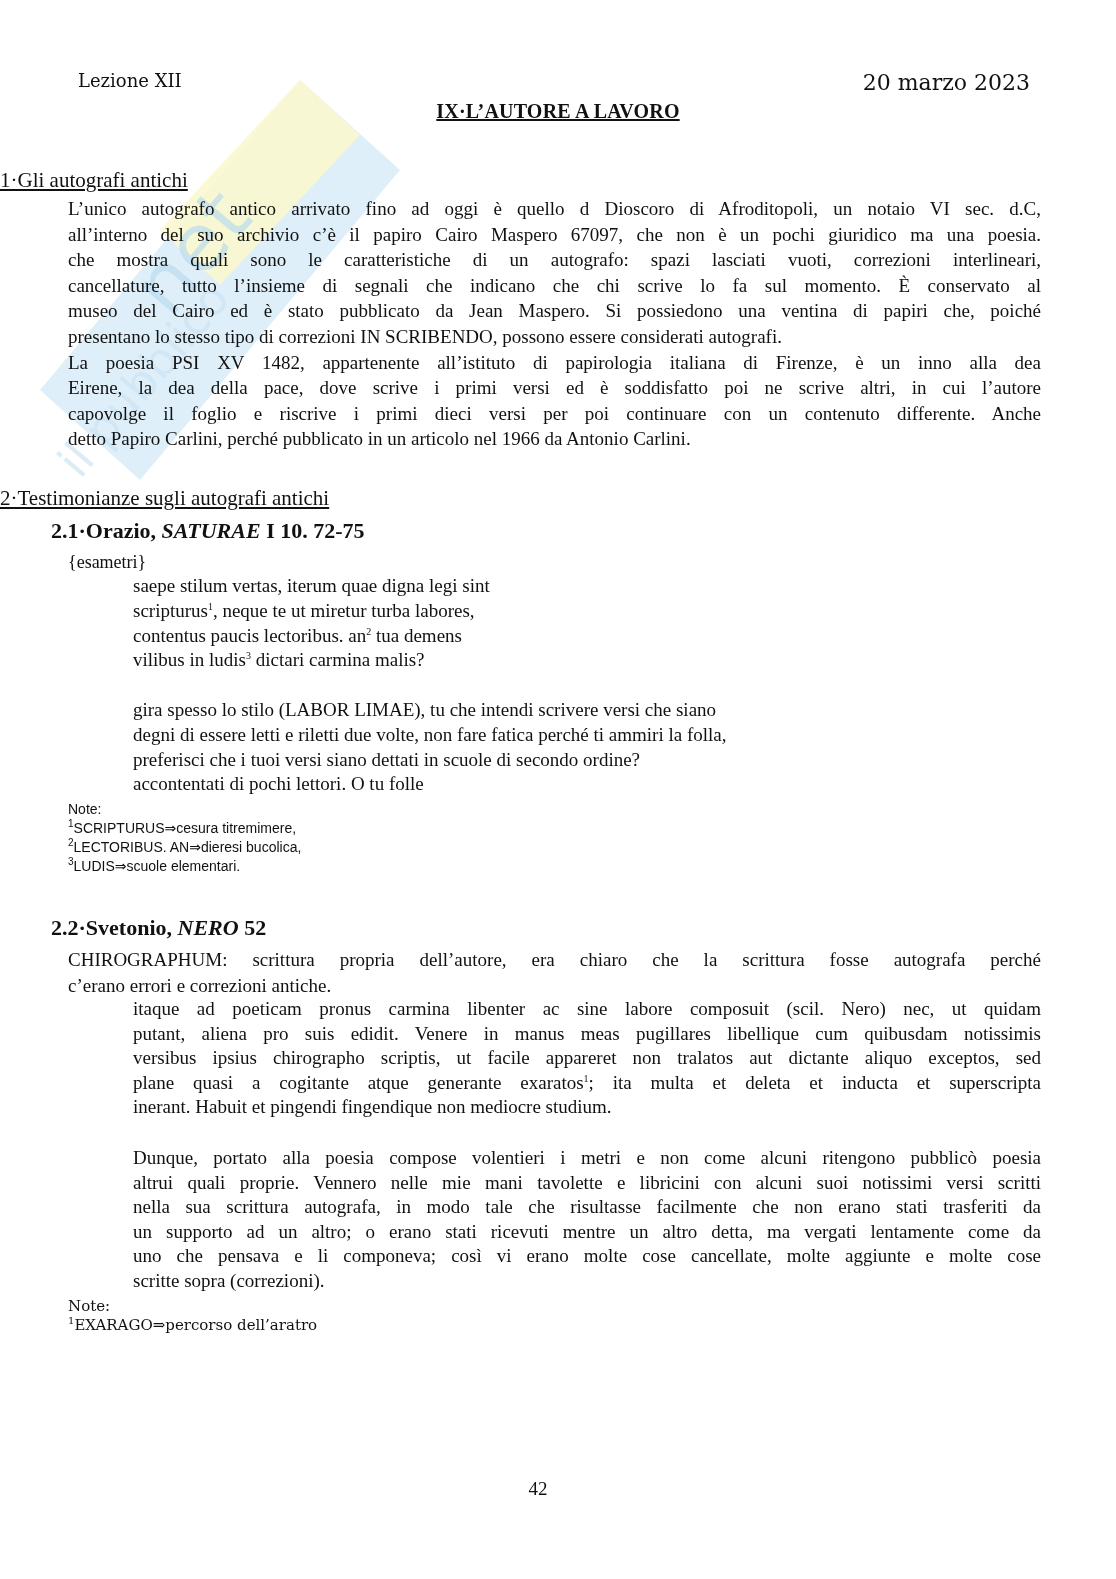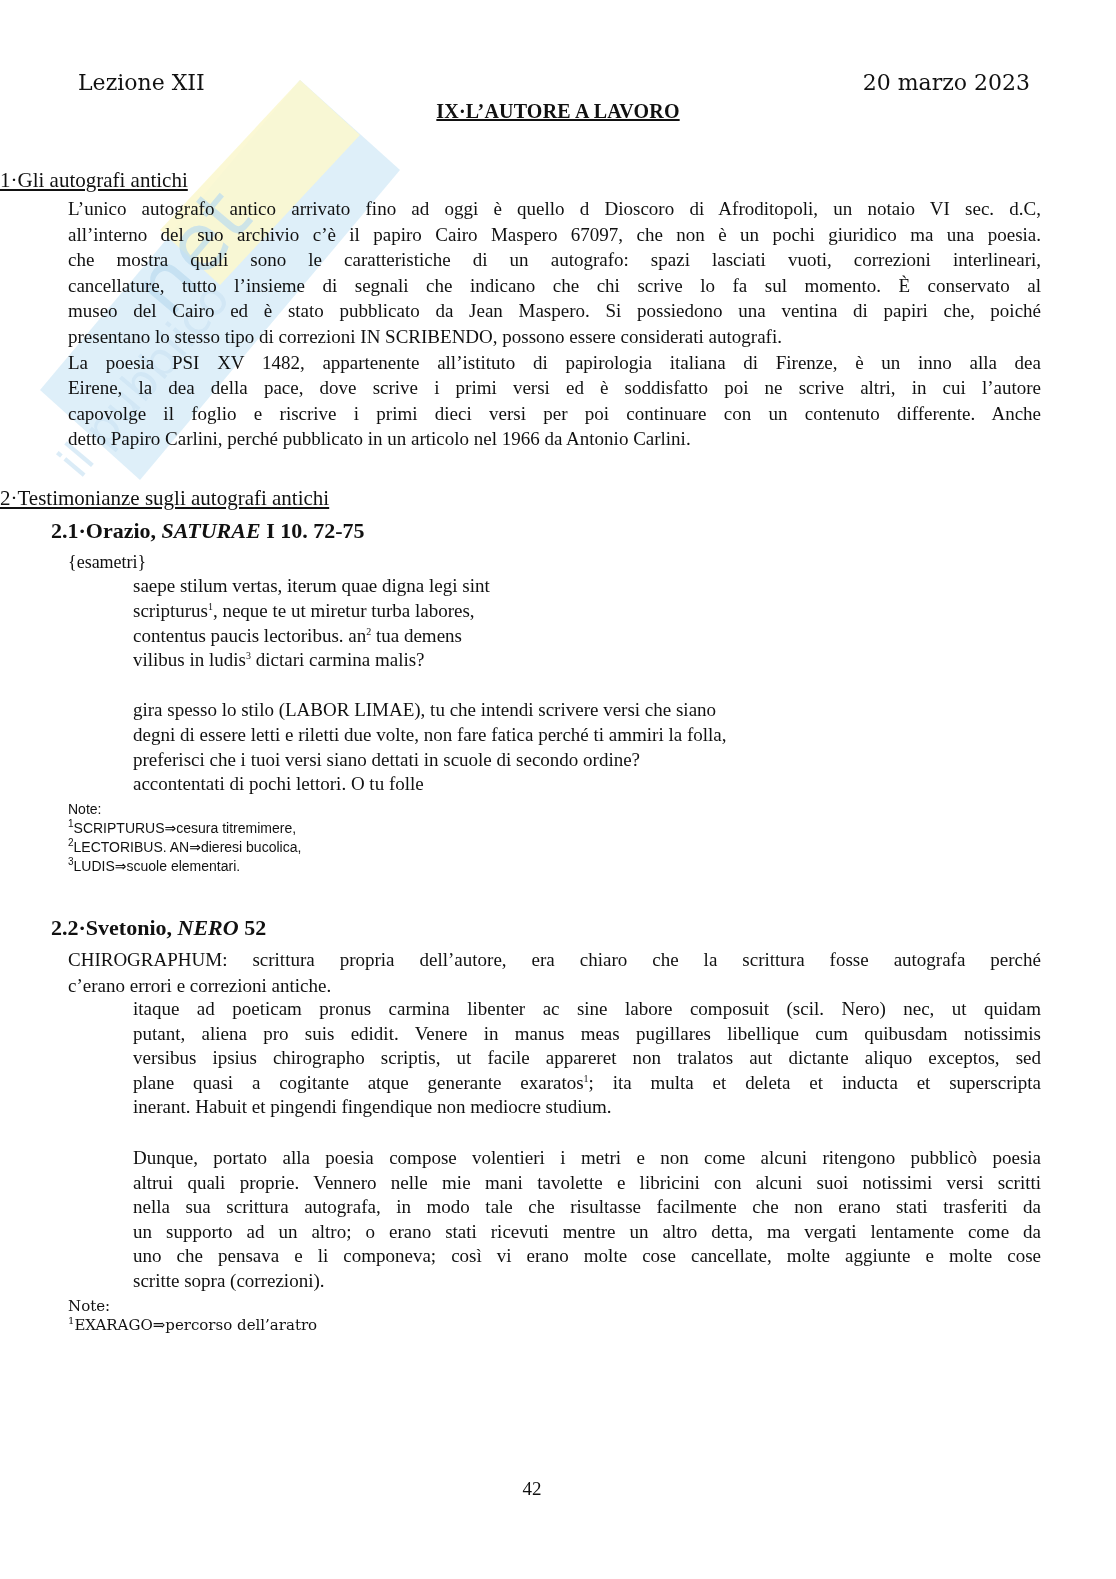--- a/index.html
+++ b/index.html
@@ -6,21 +6,21 @@
   body {
     width: 1116px; height: 1579px; position: relative; overflow: hidden;
     font-family: "DejaVu Serif", "Liberation Serif", serif;
     color: #111;
   }
   .watermark {
     position: absolute; left: 20px; top: 60px; width: 420px; height: 440px;
     pointer-events: none; z-index: 0;
   }
   .page { position: absolute; left: 0; top: 0; width: 1116px; height: 1579px; z-index: 1; }
-  .hdr-left { position: absolute; left: 78px; top: 70px; font-size: 22px; }
+  .hdr-left { position: absolute; left: 78px; top: 70px; font-size: 18px; }
   .hdr-right { position: absolute; right: 86px; top: 70px; font-size: 22px; }
   .title {
     position: absolute; left: 0; width: 1116px; top: 100px; text-align: center;
     font-size: 20px; font-weight: bold; text-decoration: underline;
     font-family: "Liberation Serif", serif; letter-spacing: 0.2px;
   }
   .h-section {
     position: absolute; left: 0; width: 1116px; 
     font-size: 21px; text-decoration: underline; font-family: "Liberation Serif", serif;
   }
@@ -44,21 +44,21 @@
   .verse div { white-space: nowrap; }
   .notes { position: absolute; left: 68px; font-family: "Liberation Sans", sans-serif; font-size: 14px; line-height: 19px; }
   .notes div { white-space: nowrap; }
   .block {
     position: absolute; left: 133px; width: 908px;
     font-family: "Liberation Serif", serif; font-size: 19px; line-height: 24.6px;
     text-align: justify; margin: 0;
   }
   .block span.line { display: block; text-align-last: justify; }
   .block span.line.last { text-align-last: left; }
-  .pagenum { position: absolute; left: 0; width: 1064px; top: 1478px; text-align: center; font-size: 19px; font-family: "Liberation Serif", serif; }
+  .pagenum { position: absolute; left: 0; width: 1064px; top: 1478px; text-align: center; font-size: 19px; font-family: "Liberation Serif", serif; padding-left: 6px; }
   sup { font-size: 10px; vertical-align: super; line-height: 0; }
 </style>
 </head>
 <body>
 
 <svg class="watermark" viewBox="0 0 420 440">
   <polygon points="20,330 280,20 380,110 120,420" fill="#d6ebf8" opacity="0.8"></polygon>
   <polygon points="140,170 280,20 340,75 200,225" fill="#fbf7cf" opacity="0.9"></polygon>
   <text x="150" y="260" transform="rotate(-50 150 260)" font-size="80" font-family="DejaVu Sans, sans-serif" fill="#bcdcf0" opacity="0.7">net</text>
   <text x="60" y="420" transform="rotate(-50 60 420)" font-size="46" font-family="DejaVu Sans, sans-serif" fill="#cde4f4" opacity="0.7">il pubblico</text>

